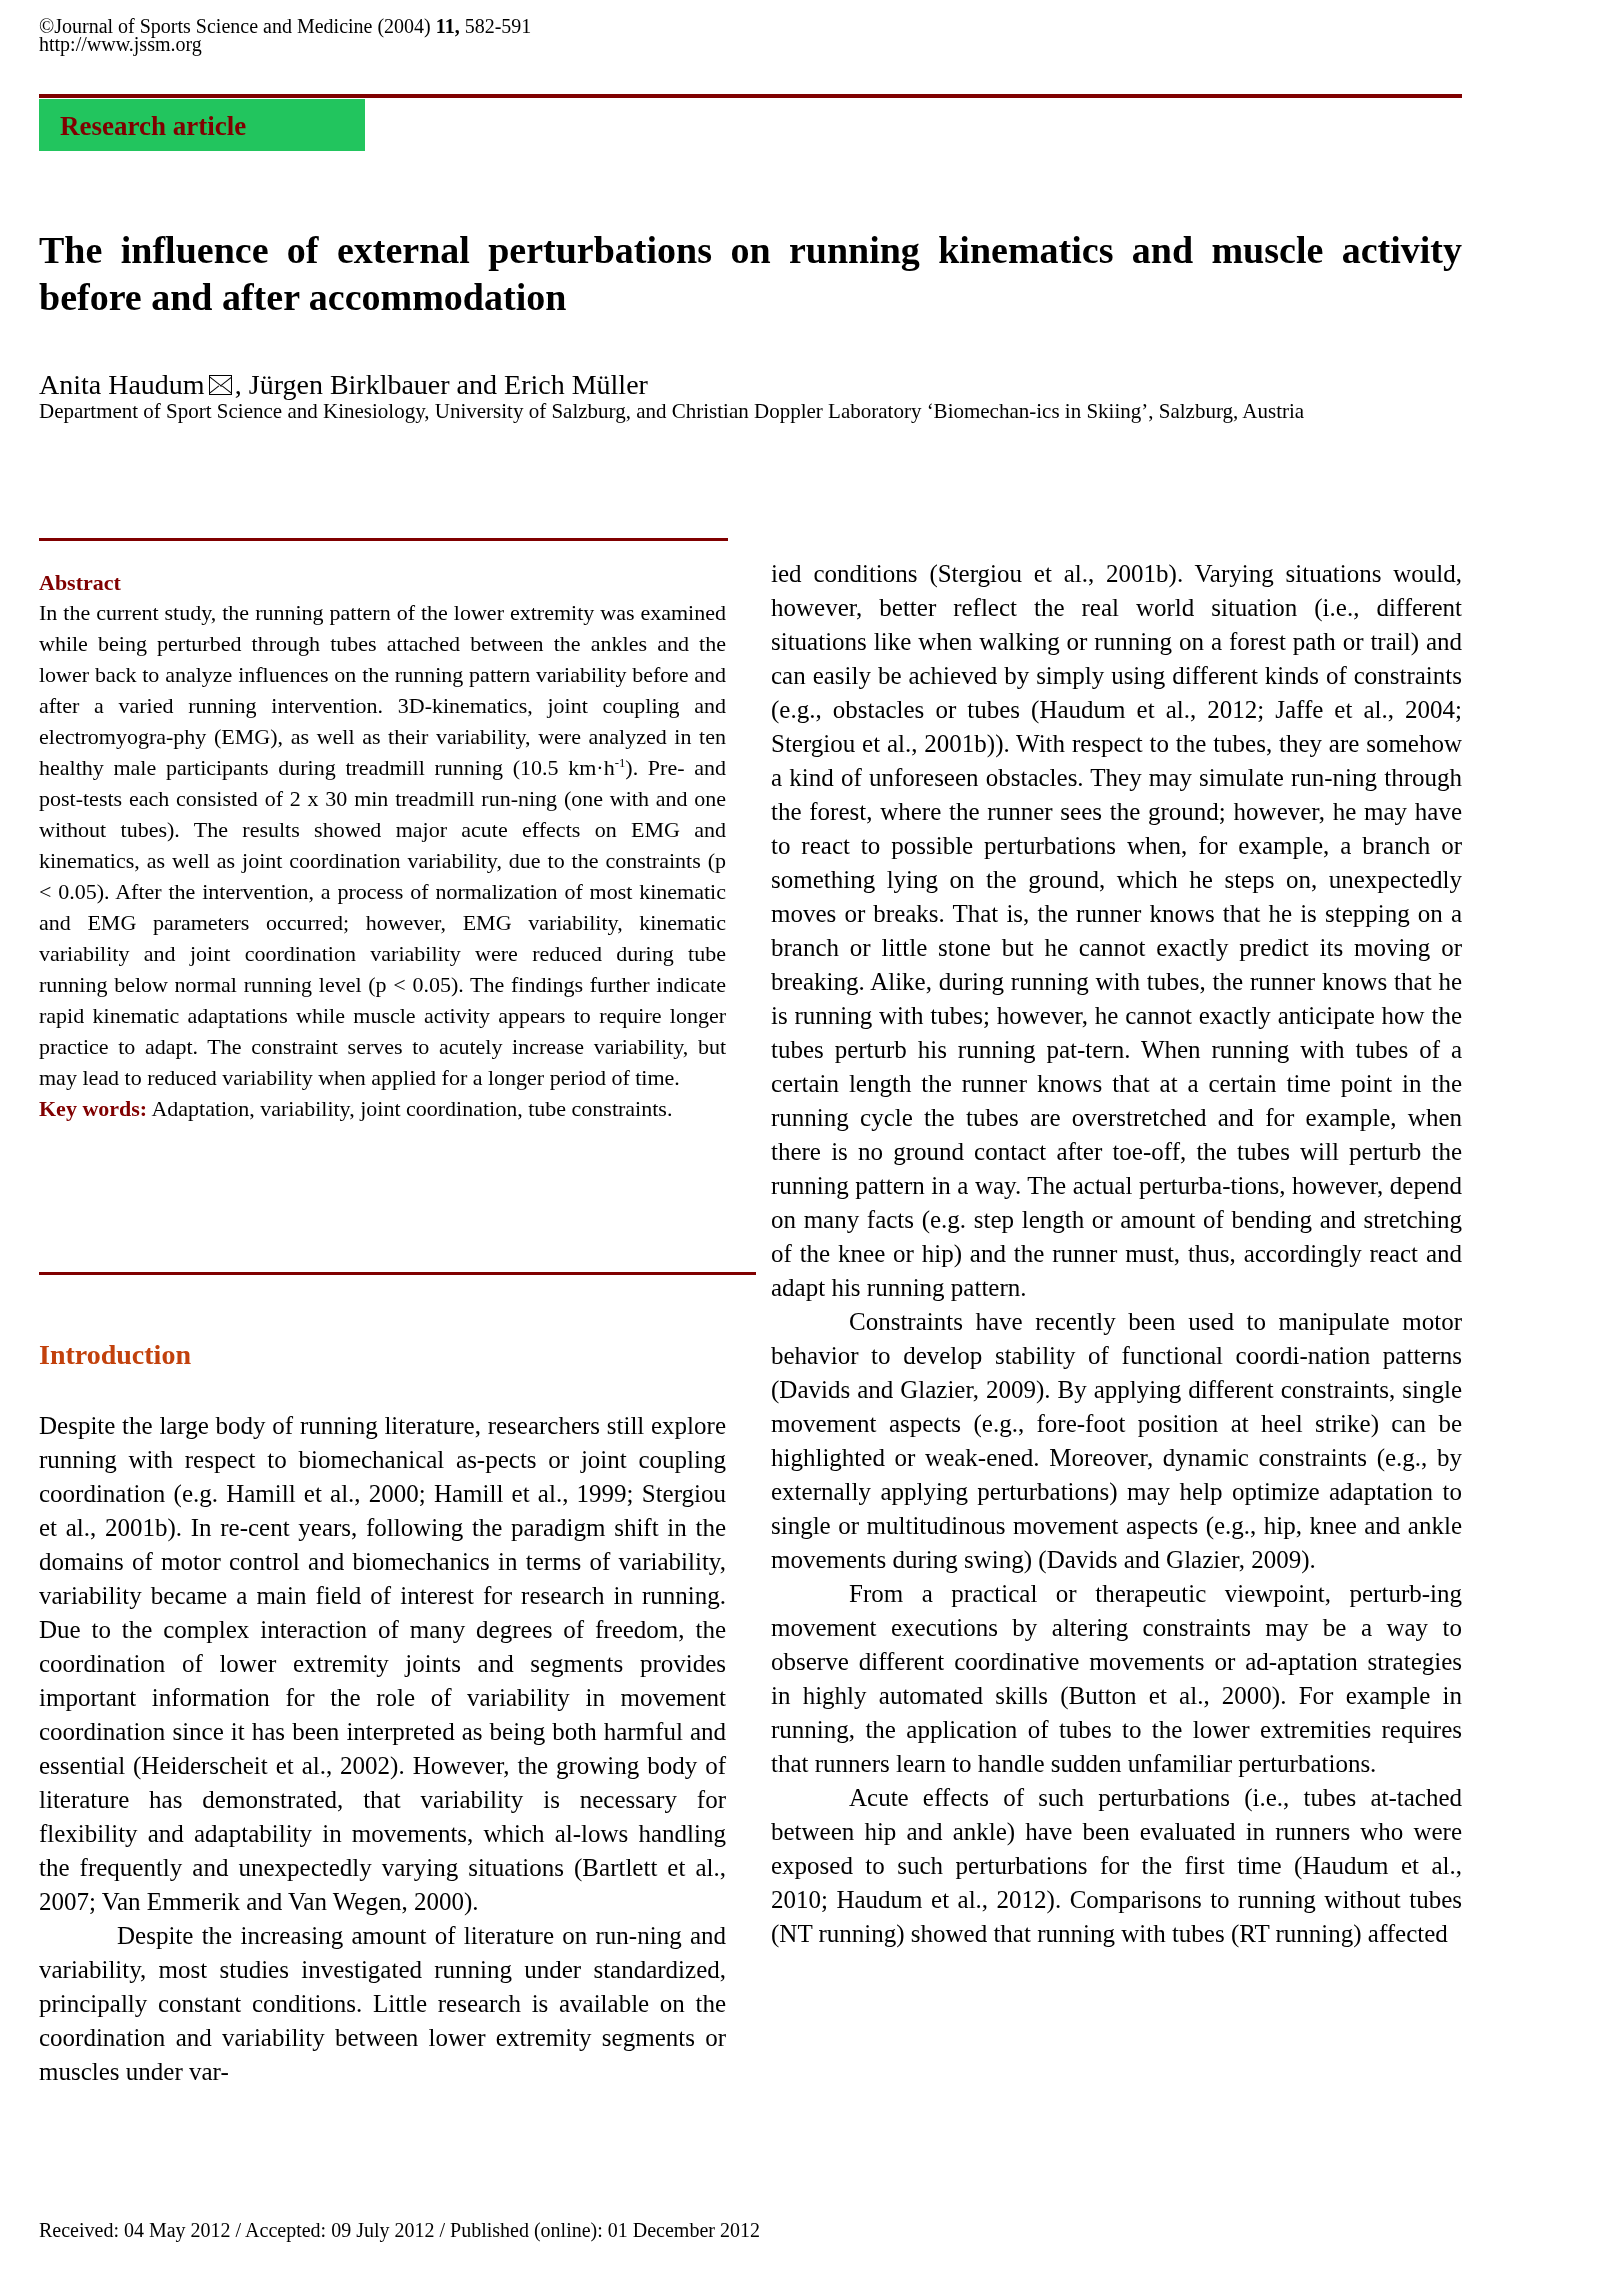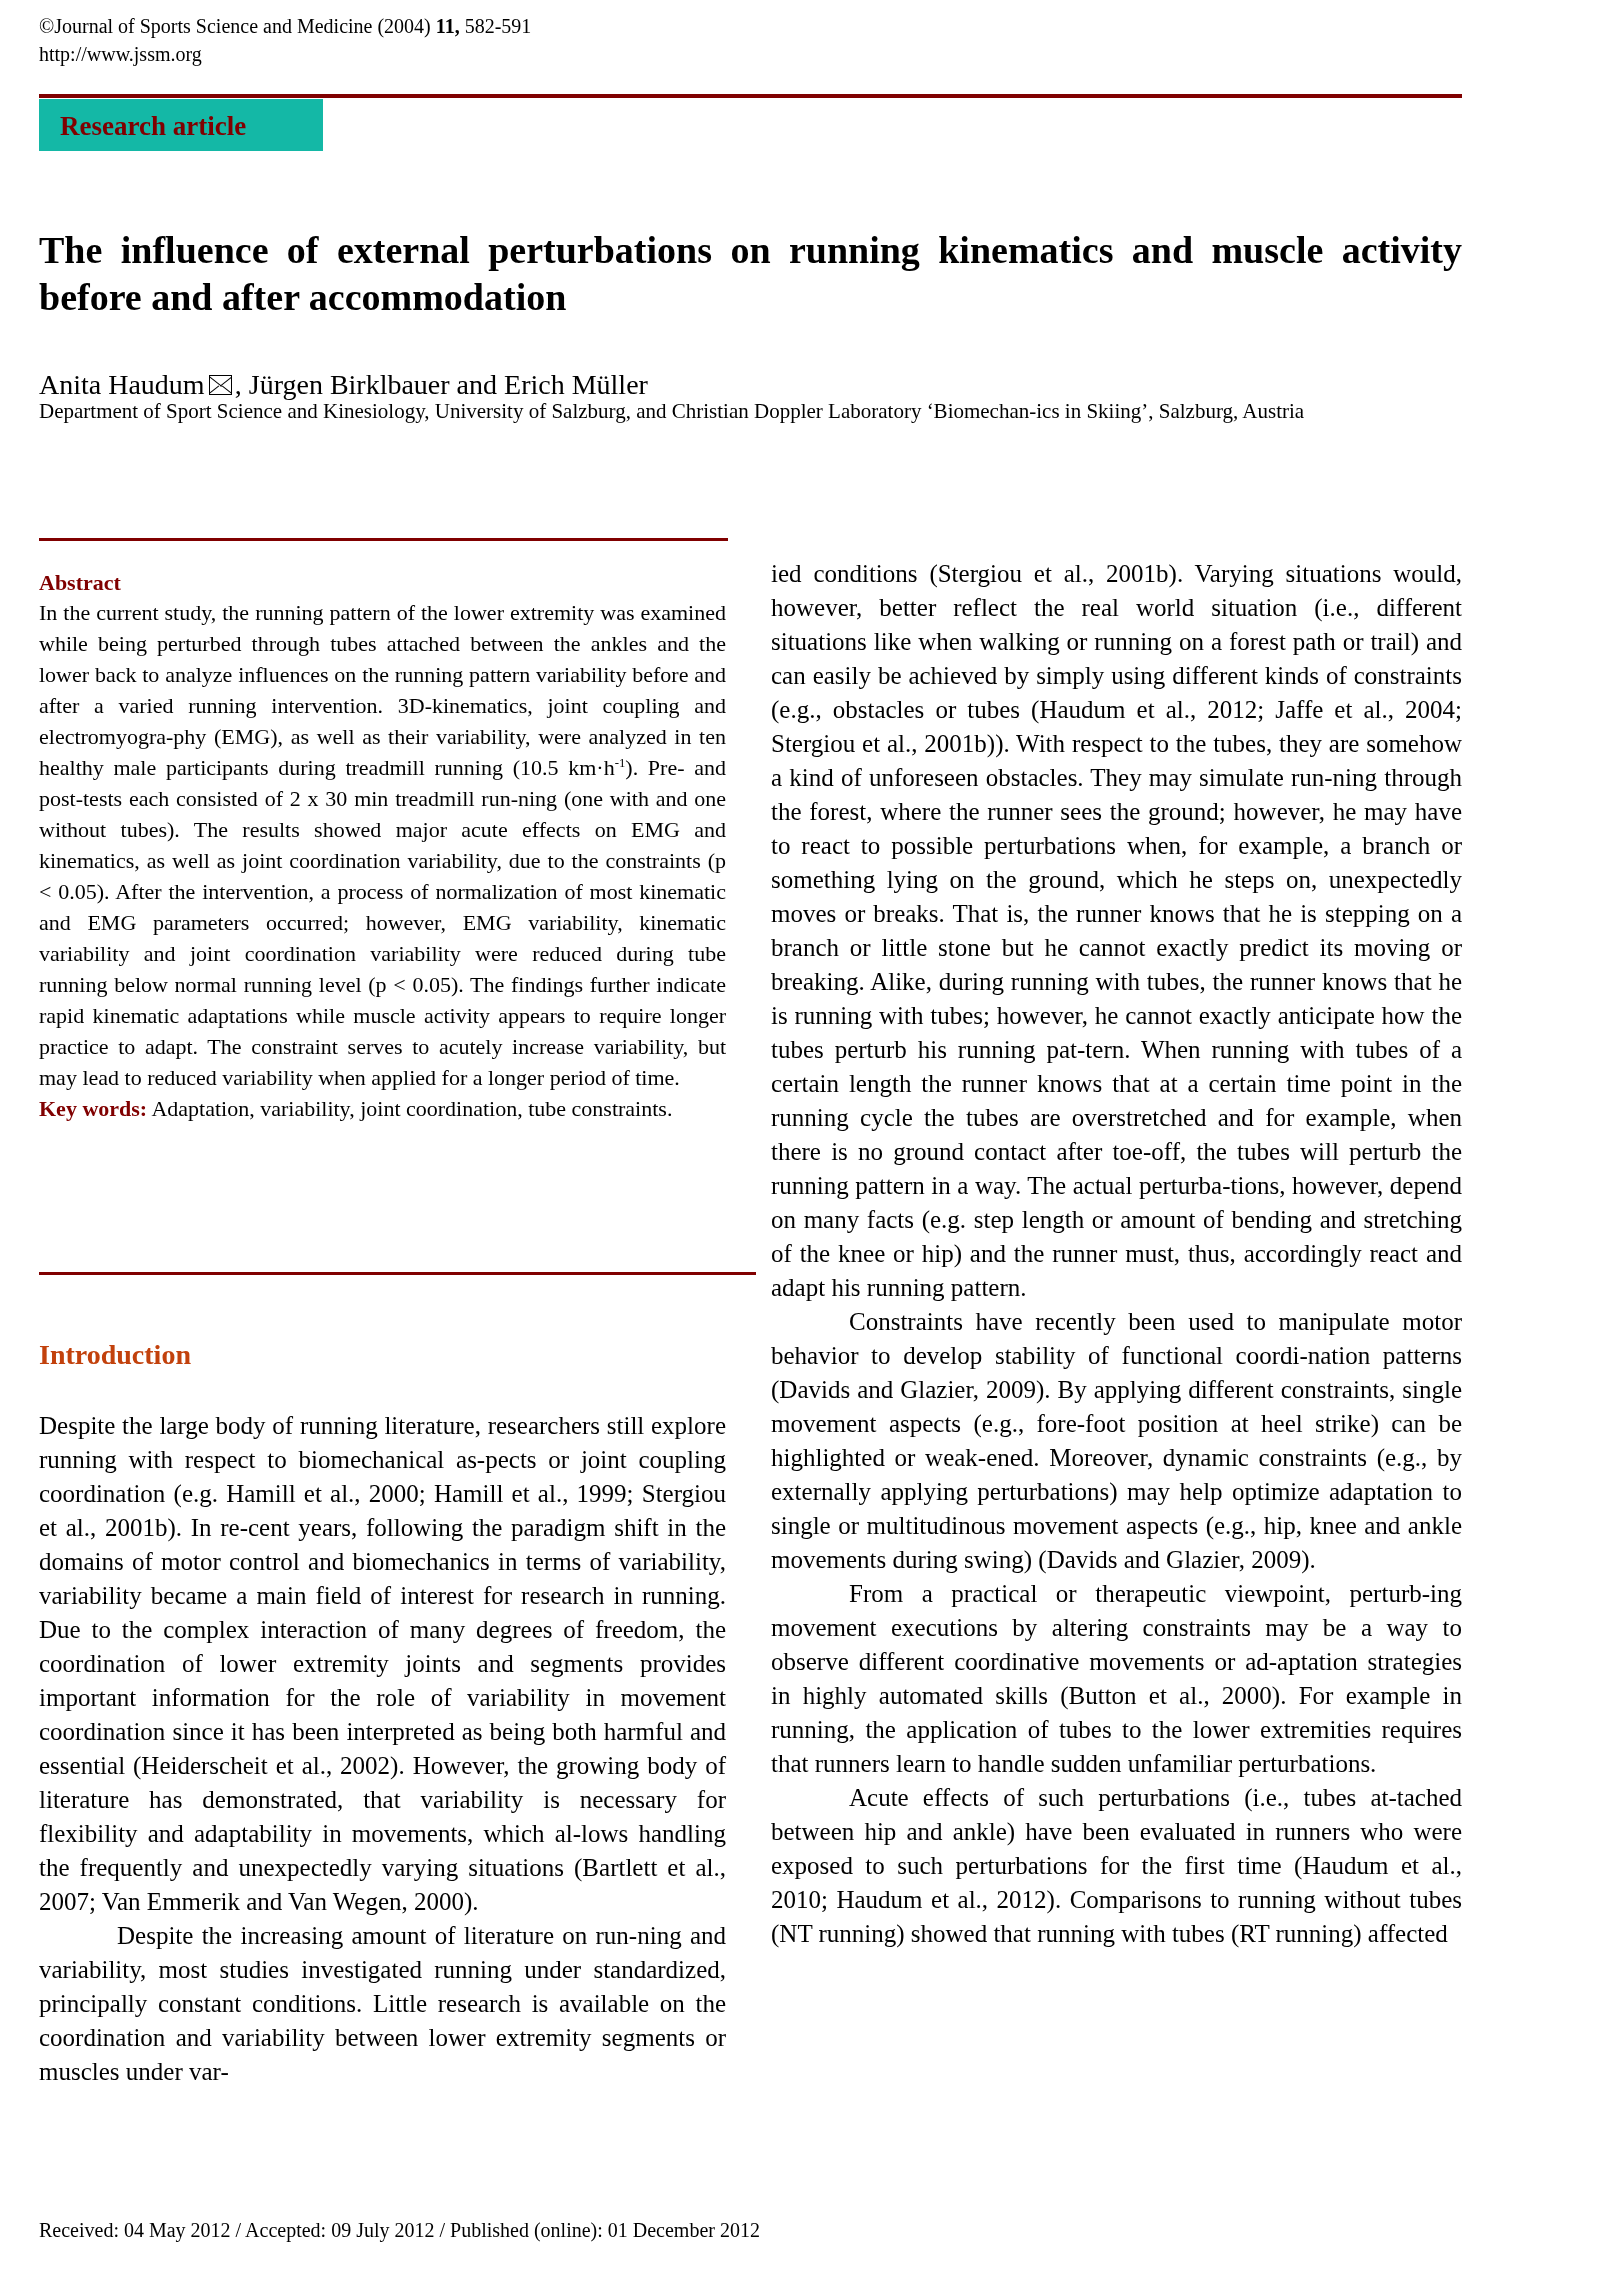--- a/index.html
+++ b/index.html
@@ -2,21 +2,21 @@
 <html style="font-size:11.3px"><head>
 <meta charset="utf-8">
 <style>
   html, body { margin:0; padding:0; background:#ffffff; }
   body { width:1601px; height:2295px; position:relative; overflow:hidden;
          font-family:"Liberation Serif","DejaVu Serif",serif; color:#000; }
   .abs { position:absolute; }
   .hdr { left:39px; font-size:20px; line-height:24px; }
   .hdr b { font-weight:bold; }
   .rule { background:#800000; position:absolute; }
-  .badge { left:39px; top:99px; width:284px; height:52px; background:#14b8a6; }
+  .badge { left:39px; top:99px; width:326px; height:52px; background:#22c55e; }
   .badge span { position:absolute; left:21px; top:12px; font-size:27px; font-weight:bold; color:#800000; }
   .title { left:39px; top:227px; width:1423px; font-size:38px; font-weight:bold; line-height:47px; text-align:justify; text-align-last:left; }
   .authors { left:39px; top:368px; font-size:28px; font-weight:normal; line-height:34px; }
   .mail { display:inline-block; width:23px; height:20px; border:1.4px solid #000; position:relative; vertical-align:-1.4px; margin:0 2.8px 0 4.3px; box-sizing:border-box; overflow:hidden; }
   .mail:before, .mail:after { content:""; position:absolute; top:-0.7px; width:15.6px; height:1.4px; background:#000; }
   .mail:before { left:-1.4px; transform-origin:left; transform:rotate(38deg); }
   .mail:after { right:-1.4px; transform-origin:right; transform:rotate(-38deg); }
   .mail i, .mail u { position:absolute; bottom:-0.7px; width:14px; height:1.4px; background:#000; }
   .mail i { left:-2.1px; transform-origin:left; transform:rotate(-38deg); }
   .mail u { right:-2.1px; transform-origin:right; transform:rotate(38deg); }
@@ -32,21 +32,21 @@
   .body-text p { margin:0; }
   .body-text p.ind { text-indent:78px; }
   .intro-text { top:1389px; }
   .right-text { top:510px;margin-top:47px; }
   .footer { left:39px; top:2218px; font-size:20px; line-height:24px;text-align:right; }
 </style>
 </head>
 <body>
 
 <div class="abs hdr" style="top:14px;"><span>©Journal of Sports Science and Medicine (2004) </span><b>11,</b><span> 582-591</span></div>
-<div class="abs hdr" style="top:42px;font-family:Liberation Serif, serif;">http://www.jssm.org</div>
+<div class="abs hdr" style="top:32px;font-family:Liberation Serif, serif;">http://www.jssm.org</div>
 
 <div class="rule" style="left:39px; top:94px; width:1423px; height:3.5px;"></div>
 
 <div class="abs badge">
   <span>Research article</span>
 </div>
 
 <div class="abs title">The influence of external perturbations on running kinematics and muscle activity before and after accommodation</div>
 
 <div class="abs authors">

